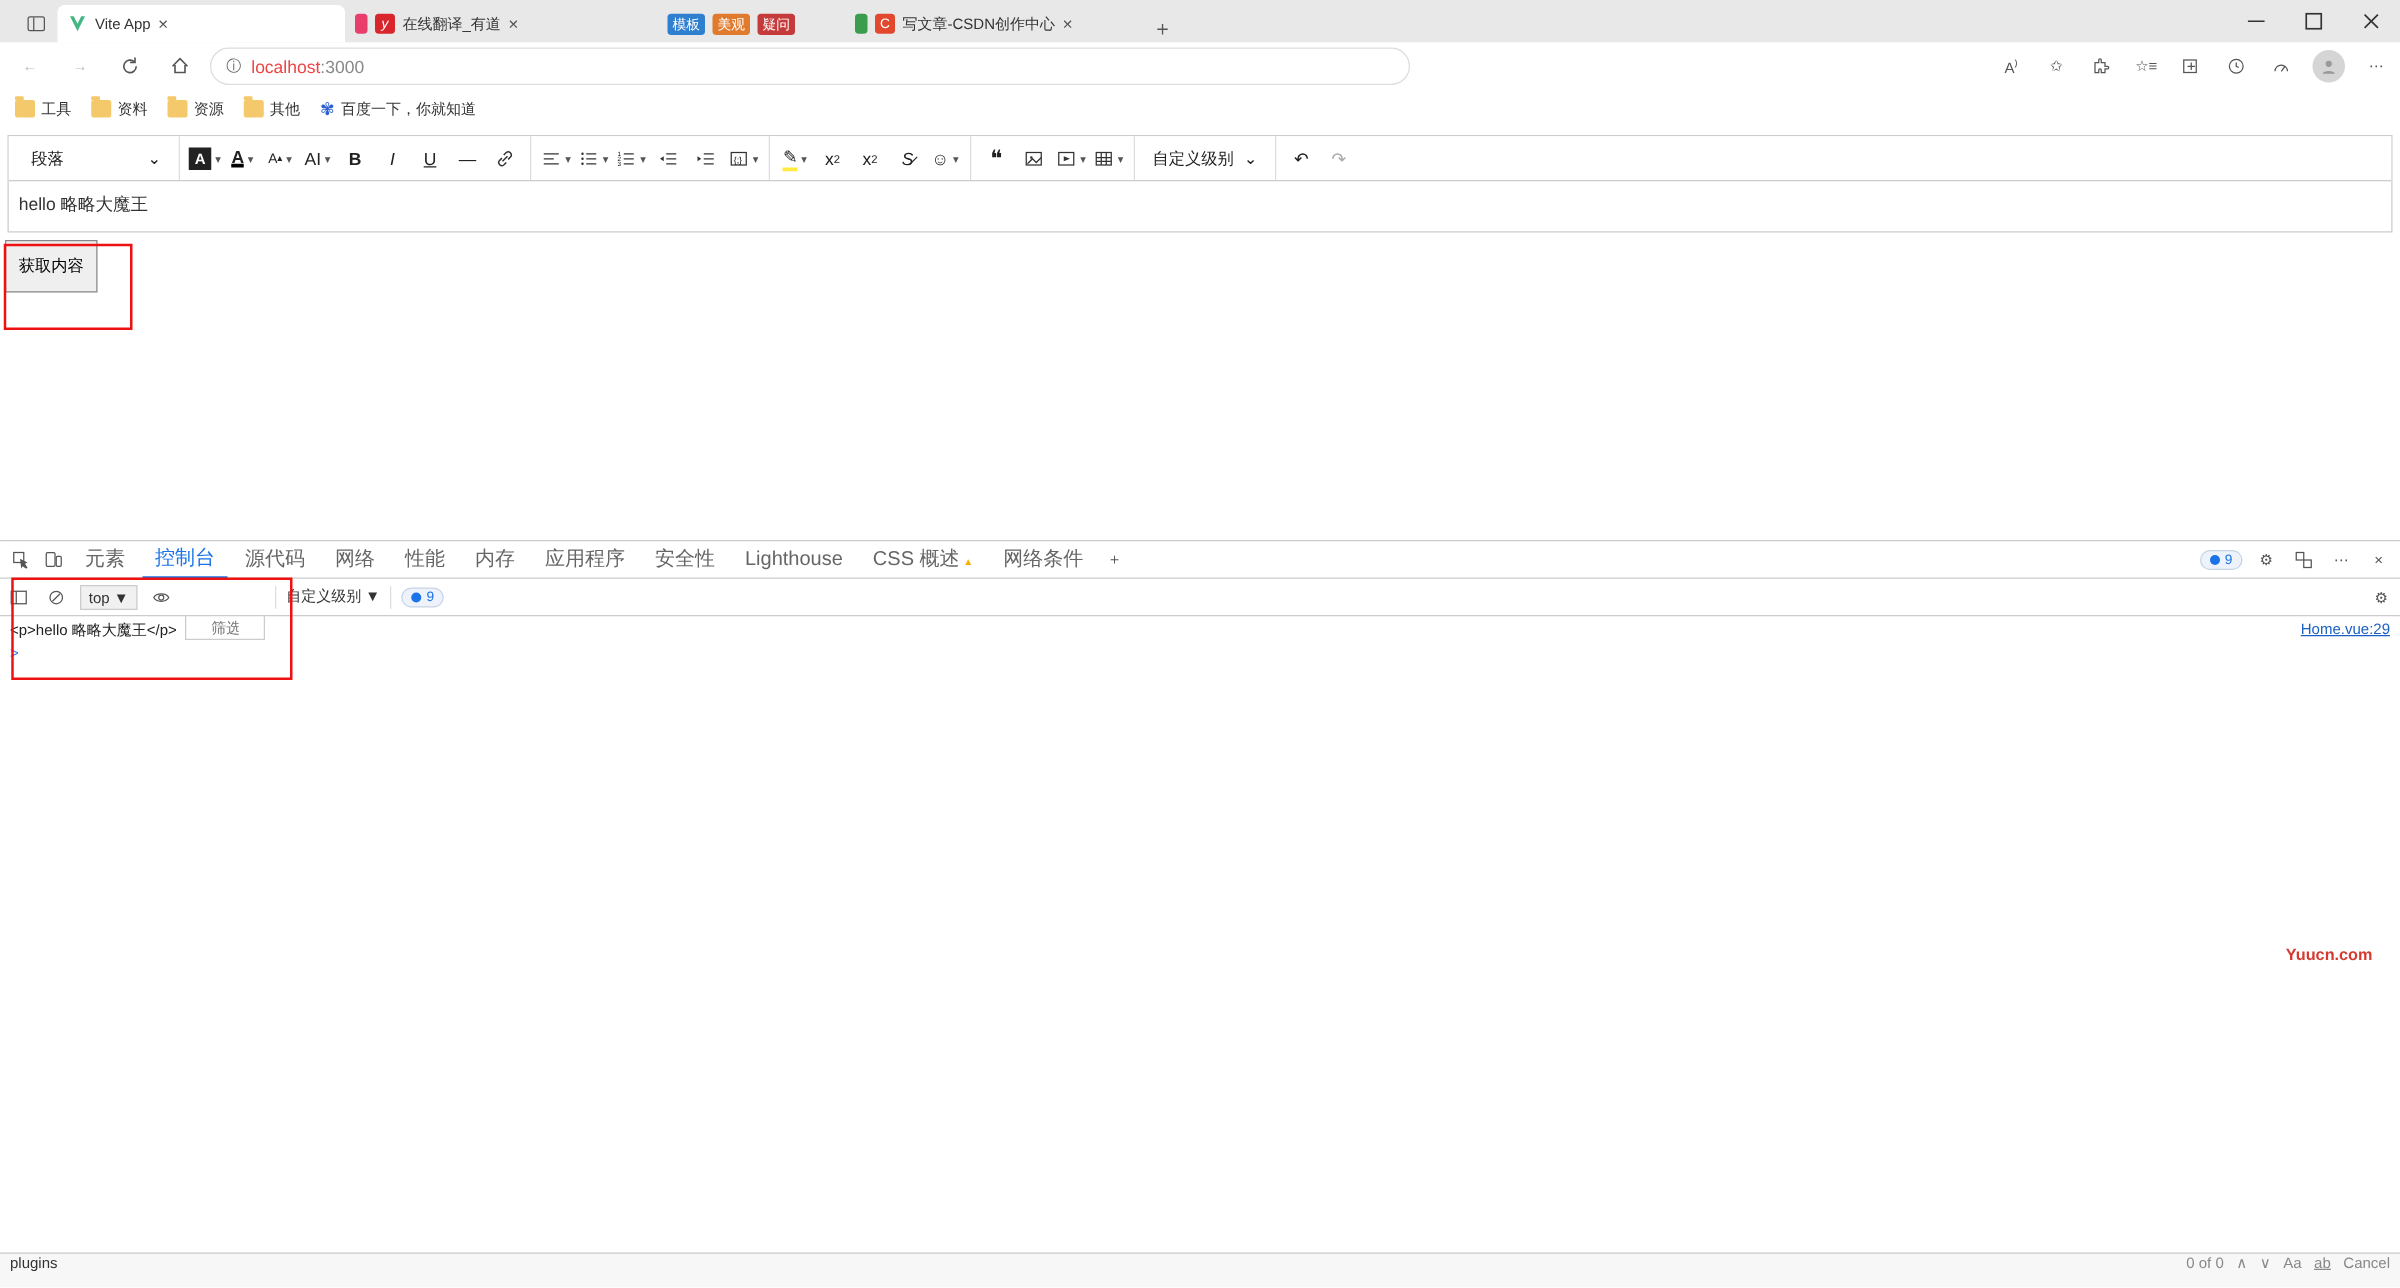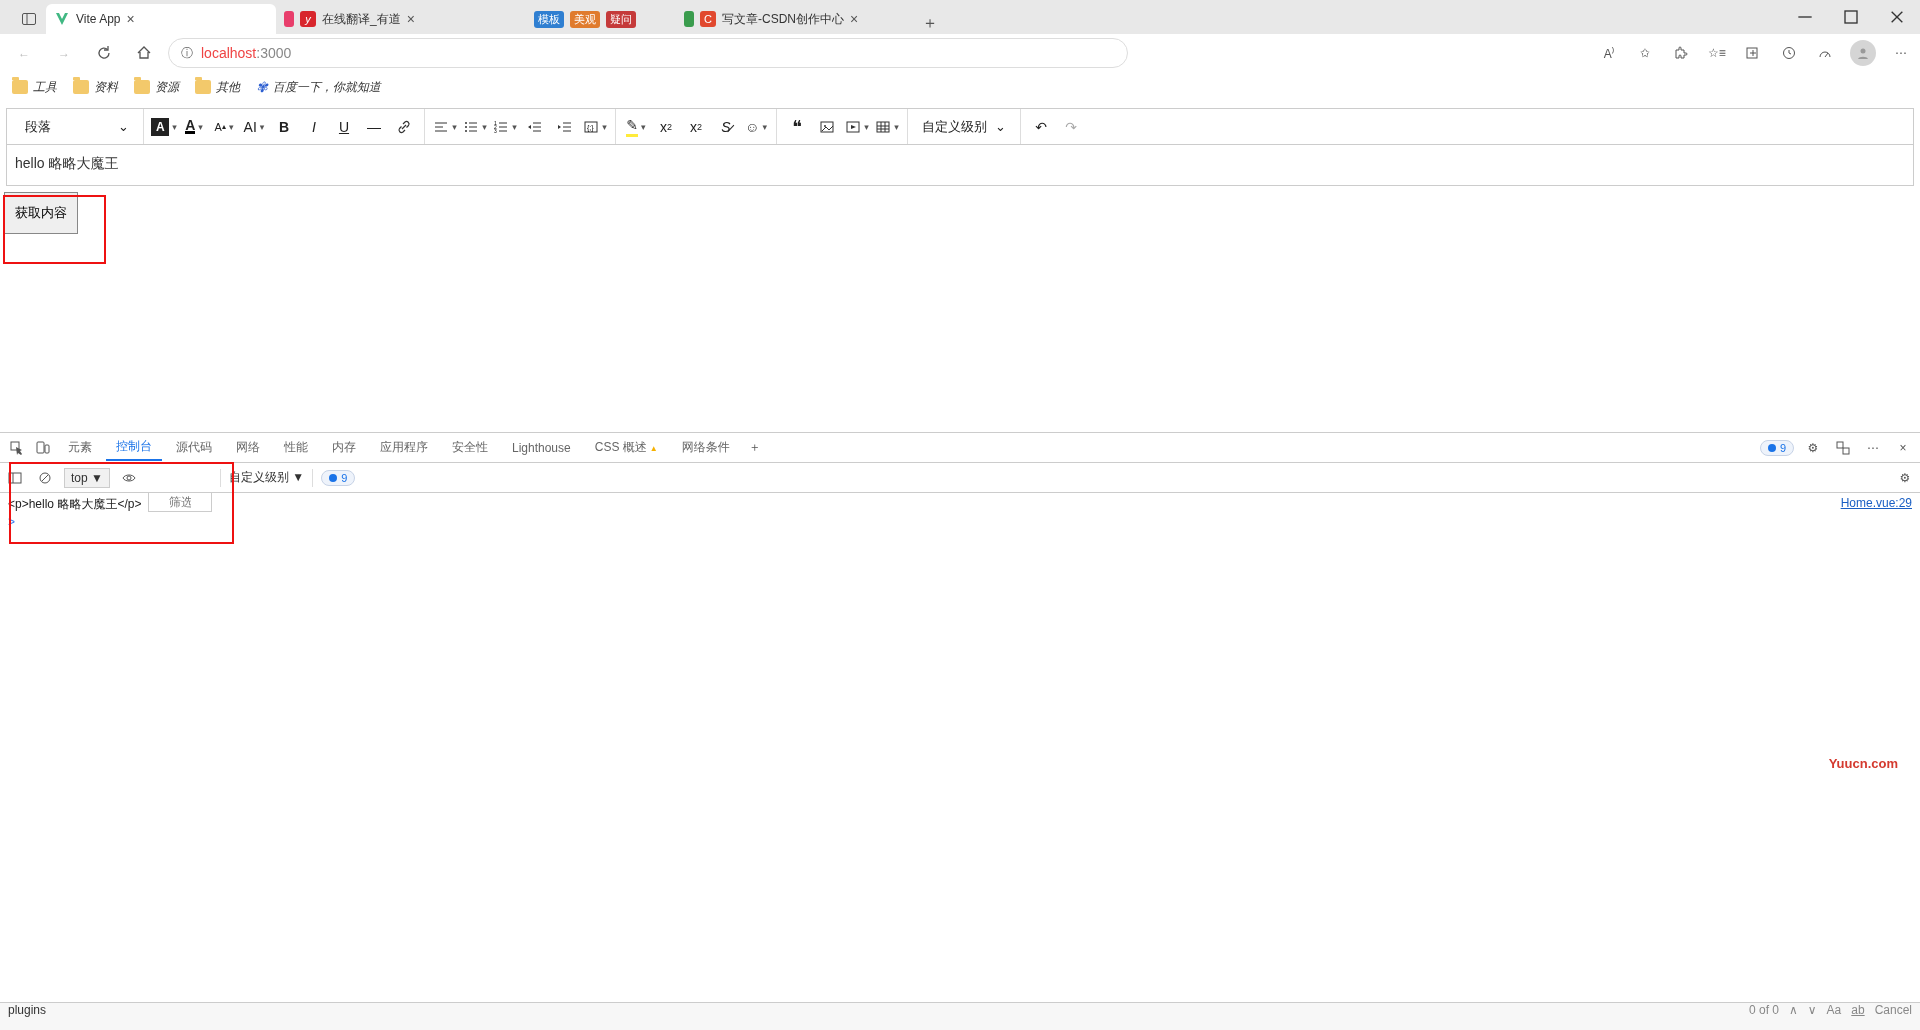--- a/index.html
+++ b/index.html
@@ -25,21 +25,21 @@
 .url-box { flex: 0 0 auto; display: flex; align-items: center; gap: 8px; padding: 4px 12px; border: 1px solid #ddd; border-radius: 16px; height: 30px; min-width: 960px; }
 .url-box .lock { color: #666; }
 .url-text { font-size: 14px; color: #333; }
 .url-text .host { color: #ef4444; }
 .url-text .port { color: #888; }
 .addr-icons { margin-left: auto; display: flex; gap: 14px; align-items: center; }
 .addr-icons .icn { width: 22px; height: 22px; display: flex; align-items: center; justify-content: center; color: #555; }
 .avatar { width: 26px; height: 26px; border-radius: 50%; background: #d5d5d5; display: flex; align-items: center; justify-content: center; color: #777; }
 
 .bookbar { height: 30px; background: #fff; display: flex; align-items: center; padding: 0 12px; gap: 16px; border-bottom: 0; }
-.bm { display: flex; align-items: center; gap: 5px; font-size: 12px; color: #333; font-style: italic; }
+.bm { display: flex; align-items: center; gap: 5px; font-size: 12px; color: #333; }
 .folder-icon { width: 16px; height: 14px; background: #f3c96b; border-radius: 2px; position: relative; }
 .folder-icon::before { content: ""; position: absolute; top: -3px; left: 0; width: 7px; height: 3px; background: #f3c96b; border-radius: 1px 1px 0 0; }
 .baidu-icon { color: #2d5fd1; font-size: 14px; }
 
 
 .page { border-top: 0; }
 .editor-wrap { margin: 6px; border: 1px solid #ccc; }
 .toolbar { display: flex; align-items: center; height: 36px; border-bottom: 1px solid #ccc; background: #fff; padding: 0 4px; }
 .tgrp { display: flex; align-items: center; padding: 0 6px; border-right: 1px solid #ddd; height: 100%; gap: 2px; }
 .tgrp:last-child { border-right: 0; }
@@ -51,21 +51,21 @@
 .font-color-a { border-bottom: 3px solid #000; line-height: 12px; font-weight: bold; }
 .hl-pen { border-bottom: 3px solid #ffeb3b; padding-bottom: 1px; }
 .editor-body { min-height: 40px; padding: 10px 8px; font-size: 14px; }
 .get-btn-area { margin: 4px; }
 .get-btn { border: 1px solid #888; background: #efefef; padding: 11px 10px; font-size: 13px; }
 .red-box-1 { position: absolute; border: 2px solid #e11; left: 3px; top: 195px; width: 103px; height: 69px; pointer-events: none; }
 
 
 .devtools { position: absolute; left: 0; right: 0; top: 432px; border-top: 1px solid #ccc; background: #fff; }
 .dt-tabs { height: 30px; display: flex; align-items: center; border-bottom: 1px solid #ccc; padding: 0 6px; gap: 4px; }
-.dt-tab { padding: 4px 10px; font-size: 12px; color: #666; }
+.dt-tab { padding: 4px 10px; font-size: 16px; color: #666; }
 .dt-tab.active { color: #1a73e8; border-bottom: 2px solid #1a73e8; }
 .dt-tab.warn::after { content: "▲"; color: #f6b100; font-size: 8px; margin-left: 3px; }
 .dt-right { margin-left: auto; display: flex; align-items: center; gap: 8px; }
 .dt-icn { width: 22px; height: 22px; display: flex; align-items: center; justify-content: center; color: #555; }
 .issue-pill { display: flex; align-items: center; gap: 4px; border: 1px solid #c7d3e6; background: #eef3fb; border-radius: 10px; padding: 1px 7px; font-size: 11px; color: #1a73e8; }
 .issue-dot { width: 8px; height: 8px; border-radius: 50%; background: #1a73e8; }
 .dt-filter { height: 30px; display: flex; align-items: center; border-bottom: 1px solid #ccc; padding: 0 4px; gap: 8px; }
 .dt-select { padding: 2px 6px; font-size: 12px; background: #f1f1f1; border: 1px solid #ccc; }
 .dt-input { width: 64px; padding: 2px 20px; font-size: 12px; border: 1px solid #ccc; color: #999; margin-top: 48px; }
 .dt-sep { width: 1px; height: 18px; background: #ddd; }

